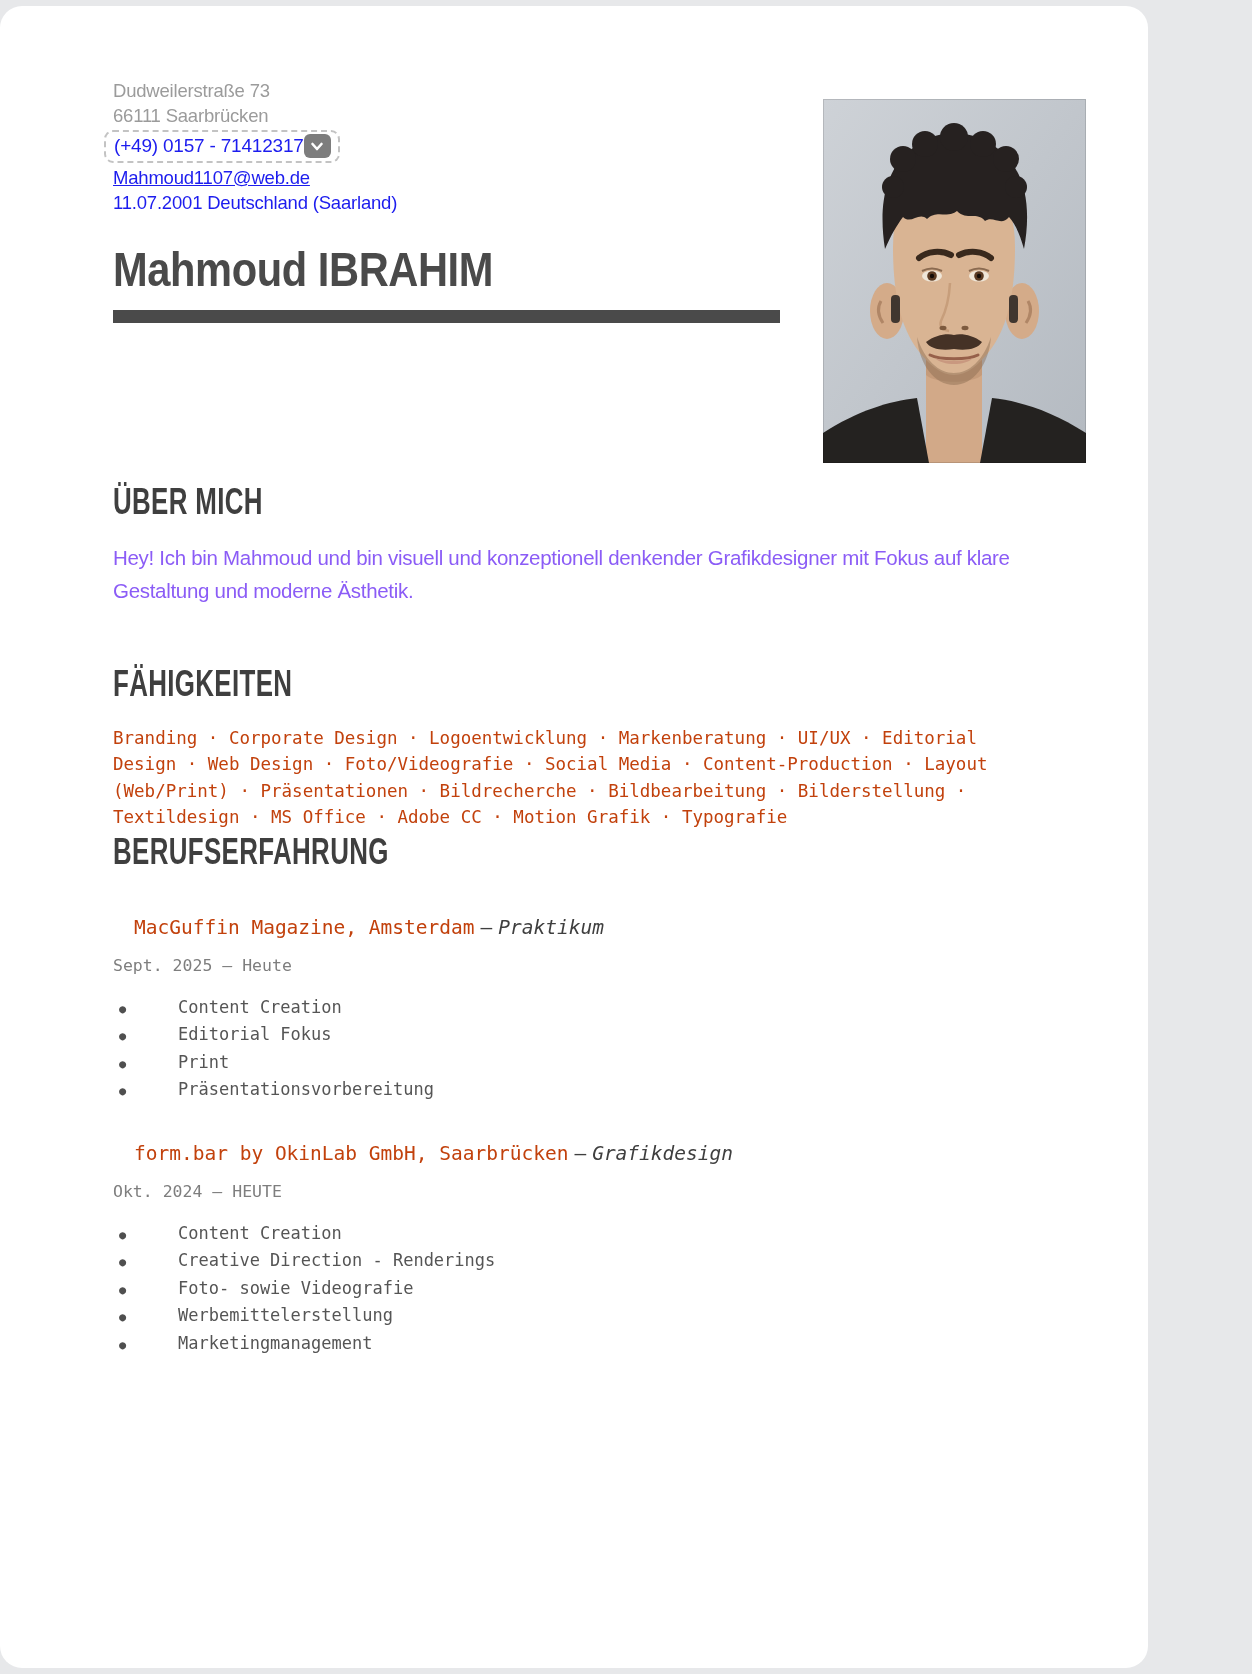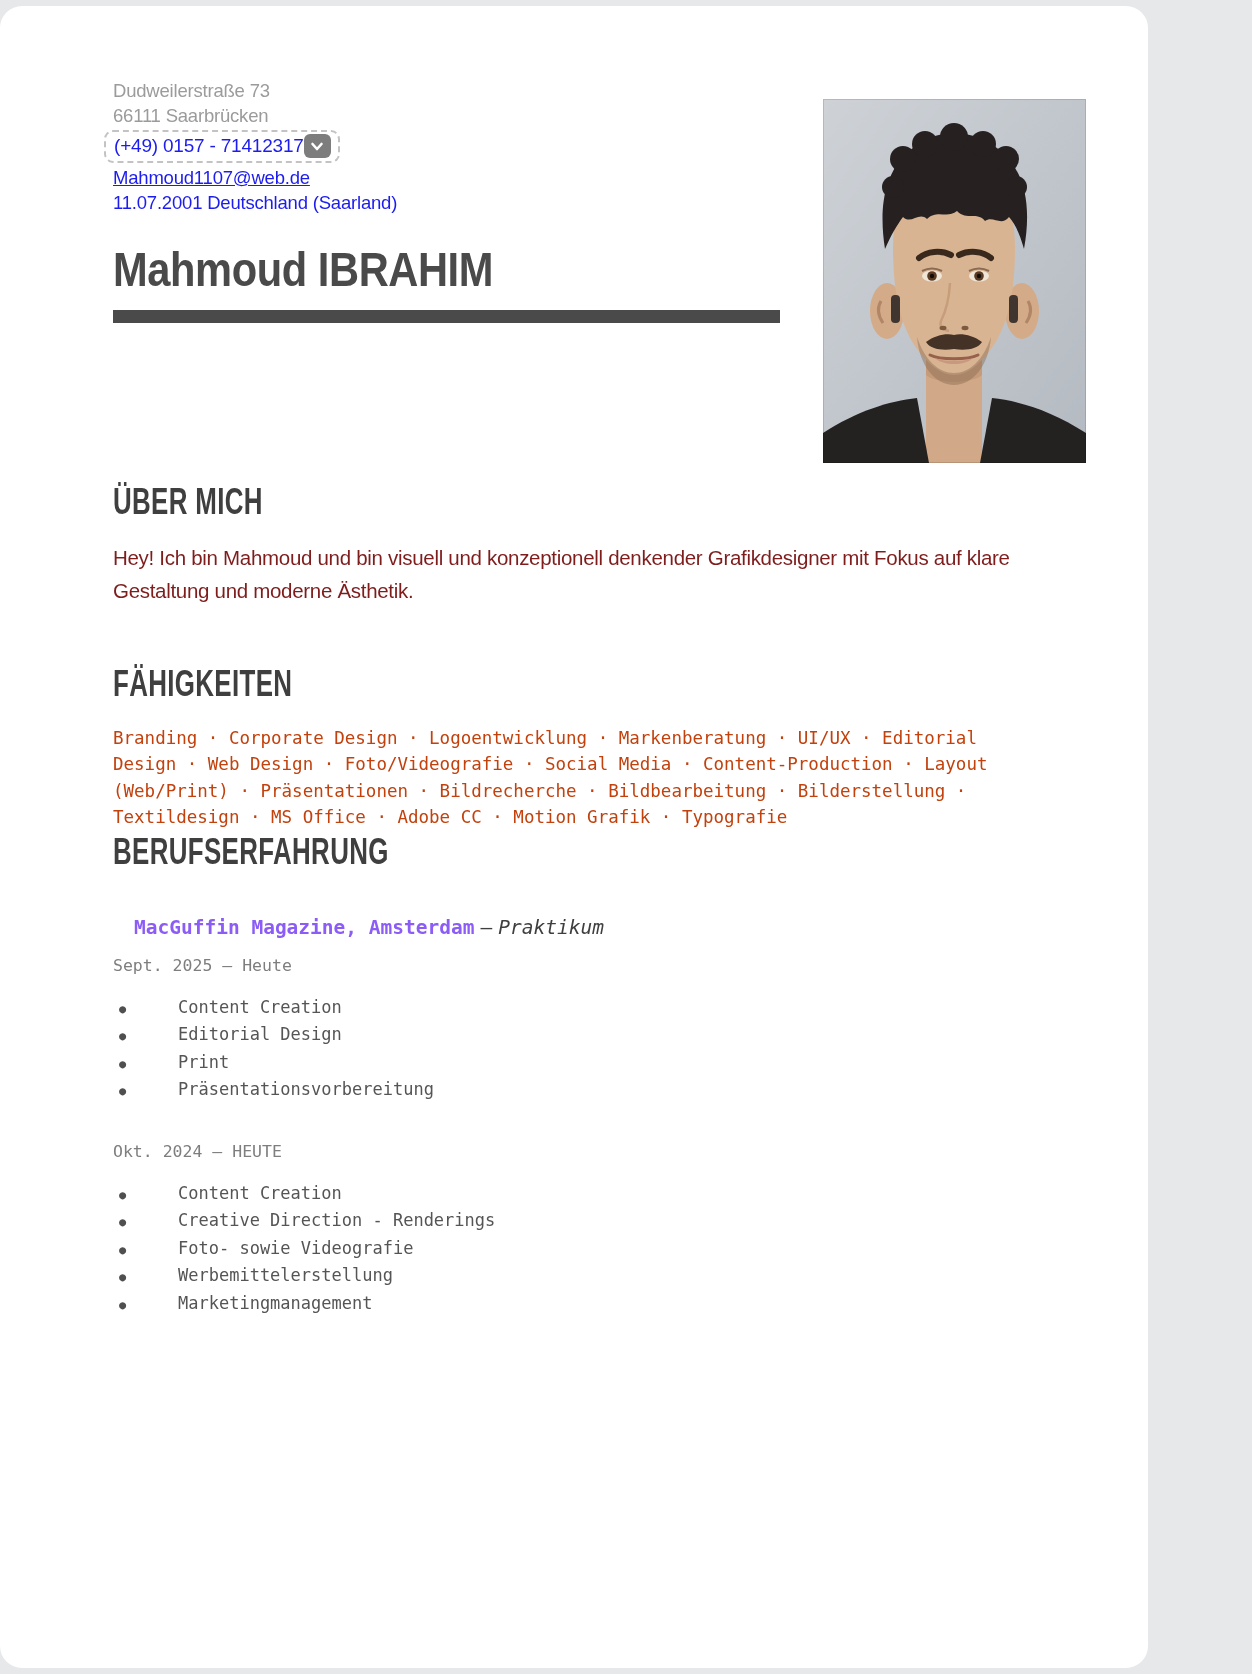--- a/index.html
+++ b/index.html
@@ -57,31 +57,31 @@
     line-height:42px; letter-spacing:0.5px;
     transform:scaleX(0.70); transform-origin:left center;
     white-space:nowrap;
   }
   .sec-about      { margin-top:158px; }
   .sec-skills     { margin-top:56px; }
   .sec-languages  { margin-top:58px; }
   .sec-experience { }
 
   .about-text { margin-top:18px; }
-  .about-line { font-size:20.5px; font-weight:500; color:#7f1d1d; line-height:33px; white-space:nowrap; letter-spacing:-0.3px; }
+  .about-line { font-size:20.5px; font-weight:500; color:#8b5cf6; line-height:33px; white-space:nowrap; letter-spacing:-0.3px; }
 
   .mono { font-family:"DejaVu Sans Mono","Liberation Mono",monospace; }
   .skills-text { margin-top:20px; width:912px; font-size:17.5px; line-height:26.5px; color:#c2410c; }
 
   .languages-text { margin-top:12px; font-size:18.5px; font-weight:600; color:#3c3c3c; line-height:27px; white-space:nowrap; letter-spacing:-0.3px; }
 
   .job { margin-top:42px; }
   .job + .job { margin-top:36px; }
   .job-title-line { font-size:19.5px; line-height:26px; white-space:nowrap; }
-  .job-company { font-weight:700; color:#8b5cf6;padding-left:21px; }
+  .job-company { font-weight:400; color:#c2410c;padding-left:21px; }
   .job-dash    { color:#3f3f3f; margin:0 6px; }
   .job-role    { font-style:italic; color:#3f3f3f; }
   .job-period  { margin-top:14px; font-size:16.5px; color:#7e7e7e; line-height:22px; }
   .bullet-list { margin-top:18px; }
   .bullet-item { display:flex; align-items:baseline; line-height:25.5px; }
   .bullet-dot  { width:65px; padding-left:6px; font-size:12px; color:#4f4f4f; }
   .bullet-text { font-size:17px; color:#555555; }
 </style>
 </head>
 <body>
@@ -200,35 +200,38 @@
         <span class="job-company">MacGuffin Magazine, Amsterdam</span><span class="job-dash">–</span><span class="job-role">Praktikum</span>
       </div>
       <div class="job-period mono">Sept. 2025 – Heute</div>
       <div class="bullet-list">
         <div class="bullet-item mono">
             <span class="bullet-dot">●</span>
             <span class="bullet-text">Content Creation</span>
           </div>
         <div class="bullet-item mono">
             <span class="bullet-dot">●</span>
-            <span class="bullet-text">Editorial Design</span>
+            <span class="bullet-text">Editorial Fokus</span>
           </div>
         <div class="bullet-item mono">
             <span class="bullet-dot">●</span>
             <span class="bullet-text">Print</span>
           </div>
         <div class="bullet-item mono">
             <span class="bullet-dot">●</span>
             <span class="bullet-text">Präsentationsvorbereitung</span>
           </div>
       </div>
     </div>
 
     
     <div class="job">
+      <div class="job-title-line mono">
+        <span class="job-company">form.bar by OkinLab GmbH, Saarbrücken</span><span class="job-dash">—</span><span class="job-role">Grafikdesign</span>
+      </div>
       <div class="job-period mono">Okt. 2024 – HEUTE</div>
       <div class="bullet-list">
         <div class="bullet-item mono">
             <span class="bullet-dot">●</span>
             <span class="bullet-text">Content Creation</span>
           </div>
         <div class="bullet-item mono">
             <span class="bullet-dot">●</span>
             <span class="bullet-text">Creative Direction - Renderings</span>
           </div>

